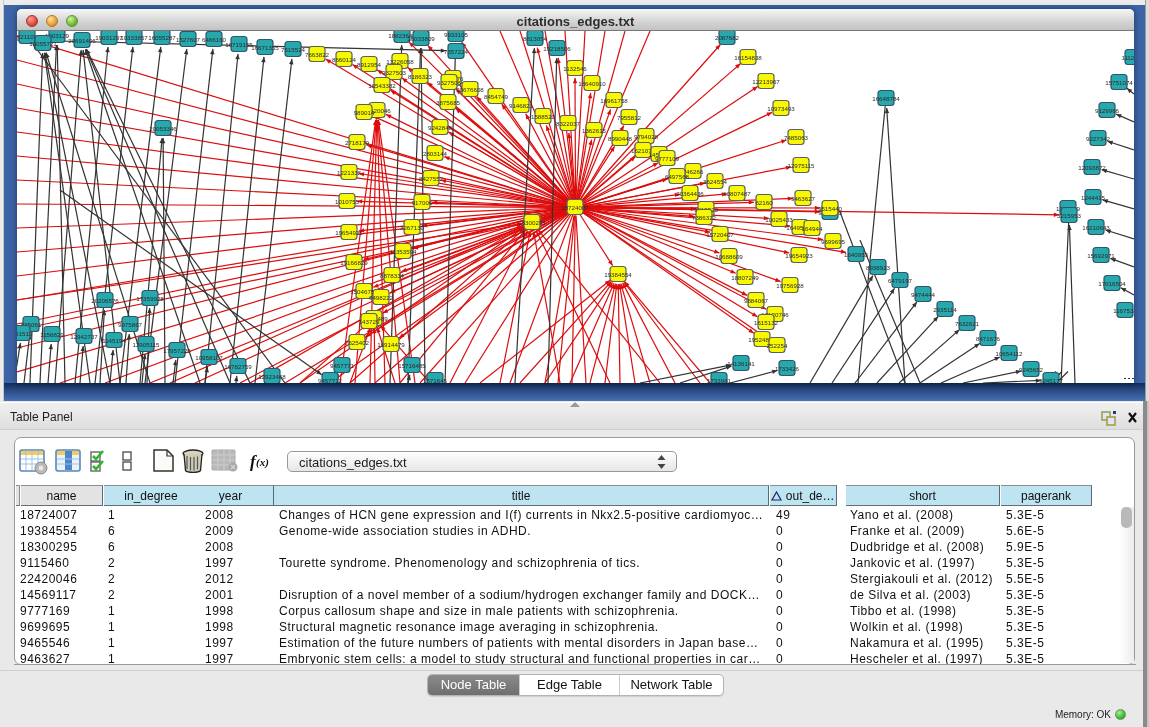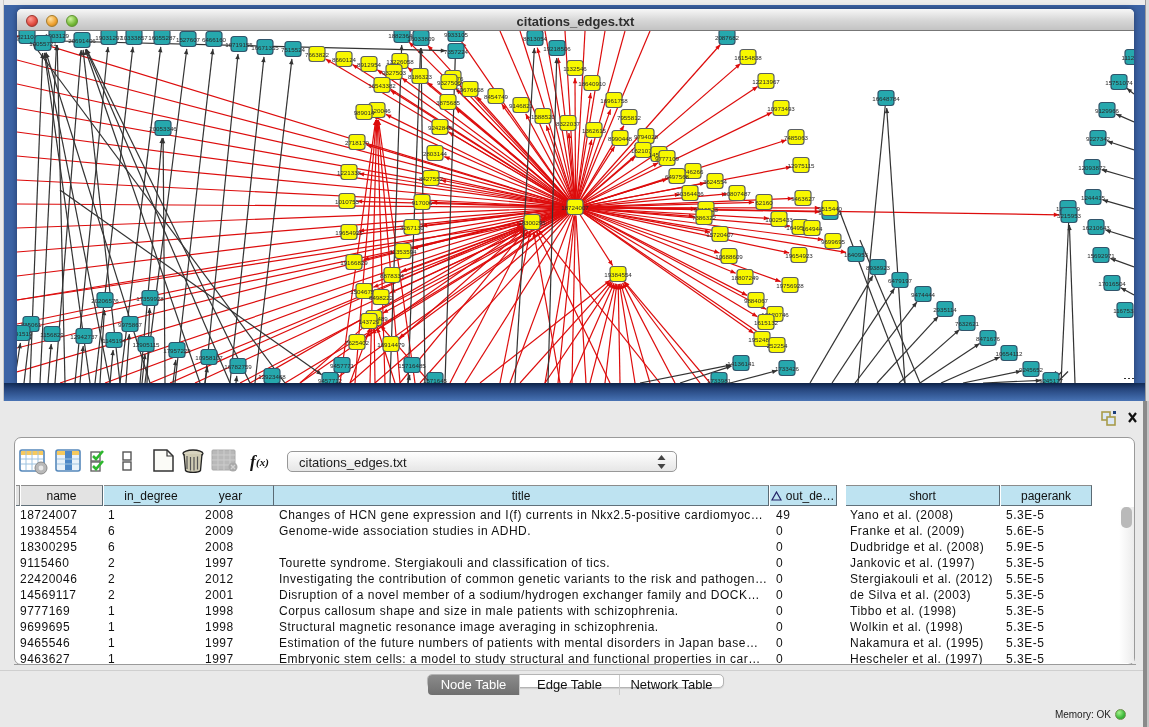--- a/index.html
+++ b/index.html
@@ -39,21 +39,21 @@
   border:1px solid #989898; border-radius:5px; background:linear-gradient(#fefefe,#e6e6e6);
   box-shadow:0 1px 1px rgba(255,255,255,.8); }
 #combo .t { position:absolute; left:11px; top:3px; font-size:13px; color:#1c1c1c; }
 
 .hcell { position:absolute; top:485px; height:21px; border-top:1px solid #8c8c8c;
   border-bottom:1px solid #60707a; border-right:1px solid #5a6a74; background:#bee3f1;
   font-size:12px; color:#111; text-align:center; line-height:20px; }
 .trow { position:absolute; left:0; width:1135px; height:16px; font-size:12px; color:#111; }
 .trow span { position:absolute; top:1px; white-space:nowrap; letter-spacing:0.5px; }
 
-#tabs { position:absolute; left:427px; top:674px; width:297px; height:14px;
+#tabs { position:absolute; left:427px; top:674px; width:297px; height:22px;
   background:#fff; border:1px solid #b4b4b4; border-radius:5px;
   box-shadow:0 1px 1px rgba(0,0,0,.12); font-size:13px; }
 #tabs .seg { position:absolute; top:0; height:20px; line-height:20px; text-align:center; color:#111; }
 #tabs .sel { background:linear-gradient(#8b8b8b,#6f6f6f); color:#fff; border-radius:4px 0 0 4px; }
 #status { position:absolute; left:0; top:700px; width:1149px; height:27px; }
 #status .t { position:absolute; right:38px; top:9px; font-size:10px; color:#222; }
 #memdot { position:absolute; right:23px; top:709px; width:11px; height:11px; border-radius:50%;
   background:radial-gradient(circle at 35% 30%, #a6f38b, #3db93c 60%, #2a9a2d);
   border:1px solid #6f8f4f; }
 #hline670 { position:absolute; left:0; top:670px; width:1143px; height:1px; background:#cfcfcf; }
@@ -767,20 +767,24 @@
 <rect x="758" y="314.5" width="16" height="15" rx="3" fill="#f8f800" stroke="#5c6063" stroke-width="1.2"></rect>
 <text x="766" y="324.5" font-size="6.2" fill="#2b2b2b" text-anchor="middle" font-family="Liberation Sans, sans-serif">1615132</text>
 <rect x="754" y="331.5" width="16" height="15" rx="3" fill="#f8f800" stroke="#5c6063" stroke-width="1.2"></rect>
 <text x="762" y="341.5" font-size="6.2" fill="#2b2b2b" text-anchor="middle" font-family="Liberation Sans, sans-serif">19524851</text>
 <rect x="769" y="337.5" width="16" height="15" rx="3" fill="#f8f800" stroke="#5c6063" stroke-width="1.2"></rect>
 <text x="777" y="347.5" font-size="6.2" fill="#2b2b2b" text-anchor="middle" font-family="Liberation Sans, sans-serif">252254</text>
 </svg>
   </div>
 </div>
 <div id="panel">
+  <div id="phead">
+      <div class="t">Table Panel</div>
+      <div id="notch"></div>
+    </div>
   <div id="container"></div>
 </div>
 
 <svg width="280" height="28" viewBox="0 0 280 28" style="position:absolute;left:14px;top:448px">
 
   <g transform="translate(6,2)">
     <rect x="0" y="0" width="24" height="21" rx="2" fill="#fff" stroke="#5588bb" stroke-width="1.6"></rect>
     <rect x="1" y="1" width="22" height="4" fill="#f6c95e"></rect>
     <path d="M1 9h22M1 14h22M6 1v19M12 1v19M18 1v19" stroke="#9ec3e0" stroke-width="1"></path>
     <circle cx="21" cy="18" r="6" fill="#b9b9b9" stroke="#8a8a8a"></circle>
@@ -870,30 +874,29 @@
     <span style="left:108px">6</span>
     <span style="left:205px">2008</span>
     <span style="left:776px">0</span>
     <span style="left:850px">Dudbridge et al. (2008)</span>
 <span style="left:1006px">5.9E-5</span>
   </div>
 <div class="trow" style="top:555px">
 <span style="left:20px">9115460</span>
     <span style="left:108px">2</span>
     <span style="left:205px">1997</span>
-<span style="left:279px">Tourette syndrome. Stergiakouli and classification of tics.</span>
+<span style="left:279px">Tourette syndrome. Phenomenology and schizophrenia of tics.</span>
     <span style="left:776px">0</span>
     <span style="left:850px">Jankovic et al. (1997)</span>
 <span style="left:1006px">5.3E-5</span>
   </div>
 <div class="trow" style="top:571px">
 <span style="left:20px">22420046</span>
     <span style="left:108px">2</span>
     <span style="left:205px">2012</span>
-<span style="left:279px">Investigating the contribution of common genetic variants to the risk and pathogen…</span>
     <span style="left:776px">0</span>
     <span style="left:850px">Stergiakouli et al. (2012)</span>
 <span style="left:1006px">5.5E-5</span>
   </div>
 <div class="trow" style="top:587px">
 <span style="left:20px">14569117</span>
     <span style="left:108px">2</span>
     <span style="left:205px">2001</span>
 <span style="left:279px">Disruption of a novel member of a sodium/hydrogen exchanger family and DOCK…</span>
     <span style="left:776px">0</span>

